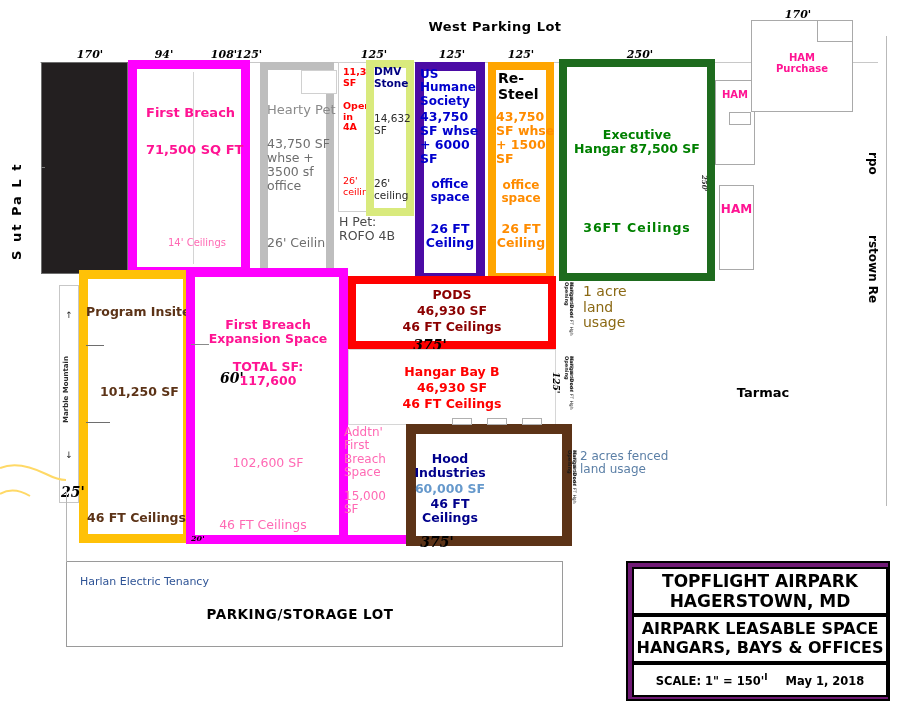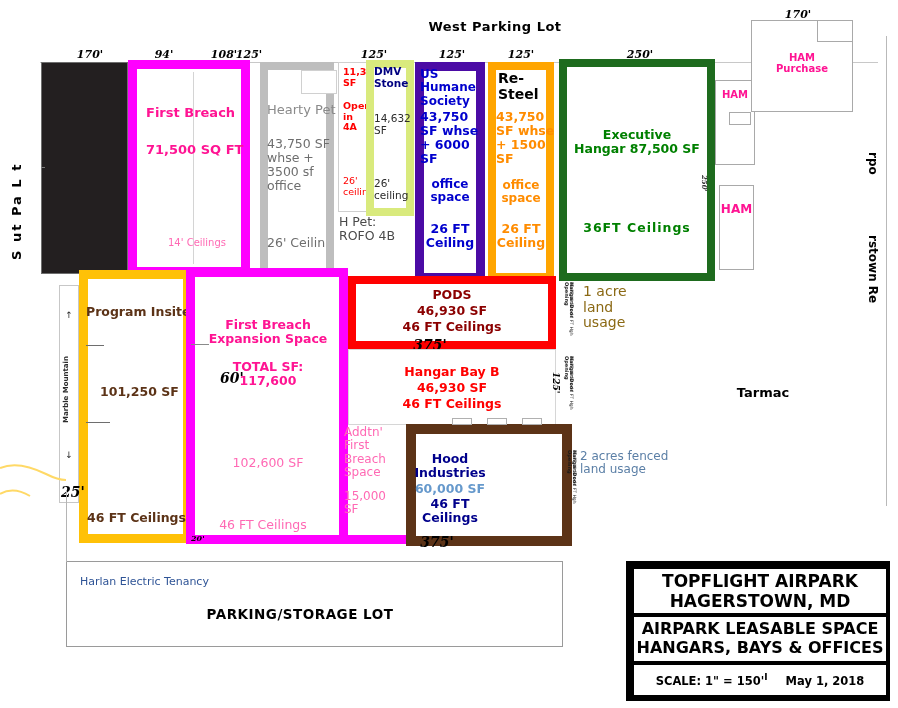--- a/index.html
+++ b/index.html
@@ -219,21 +219,21 @@
   <div class="thin-box" style="left:66px; top:561px; width:497px; height:86px; border-color:#9a9a9a;"></div>
   <div class="txt" style="left:80px; top:576px; width:220px; font-size:11px; color:#2F5496;">Harlan Electric Tenancy</div>
   <div class="txt bold ctr" style="left:150px; top:607px; width:300px; font-size:13.5px; color:#000; letter-spacing:.5px;">PARKING/STORAGE LOT</div>
   <div class="abs" style="left:66px; top:490px; width:1px; height:72px; background:#b5b5b5;"></div>
 
   <svg class="abs" style="left:0px; top:440px; width:80px; height:70px;" viewBox="0 0 80 70">
     <path d="M0,28 C14,22 30,26 46,34 C54,38 60,40 66,40" stroke="#FFD966" stroke-width="2" fill="none"></path>
     <path d="M0,54 C10,48 20,50 30,56" stroke="#FFD966" stroke-width="2" fill="none"></path>
   </svg>
 
-  <div class="abs" style="left:626px; top:561px; width:264px; height:140px; border:2px solid #000; background:#000000; box-sizing:border-box;">
+  <div class="abs" style="left:626px; top:561px; width:264px; height:140px; border:2px solid #000; background:#701a75; box-sizing:border-box;">
     <div class="tb" style="left:4px; top:4px; width:256px; height:48px; border-width:2px;">
       <div class="tb-line" style="font-size:17px;">TOPFLIGHT AIRPARK</div>
       <div class="tb-line" style="font-size:17px;">HAGERSTOWN, MD</div>
     </div>
     <div class="tb" style="left:4px; top:52px; width:256px; height:48px; border-width:2px;">
       <div class="tb-line" style="font-size:16px;">AIRPARK LEASABLE SPACE</div>
       <div class="tb-line" style="font-size:16px;">HANGARS, BAYS &amp; OFFICES</div>
     </div>
     <div class="tb" style="left:4px; top:100px; width:256px; height:34px; border-width:2px;">
       <div class="scale-row">

